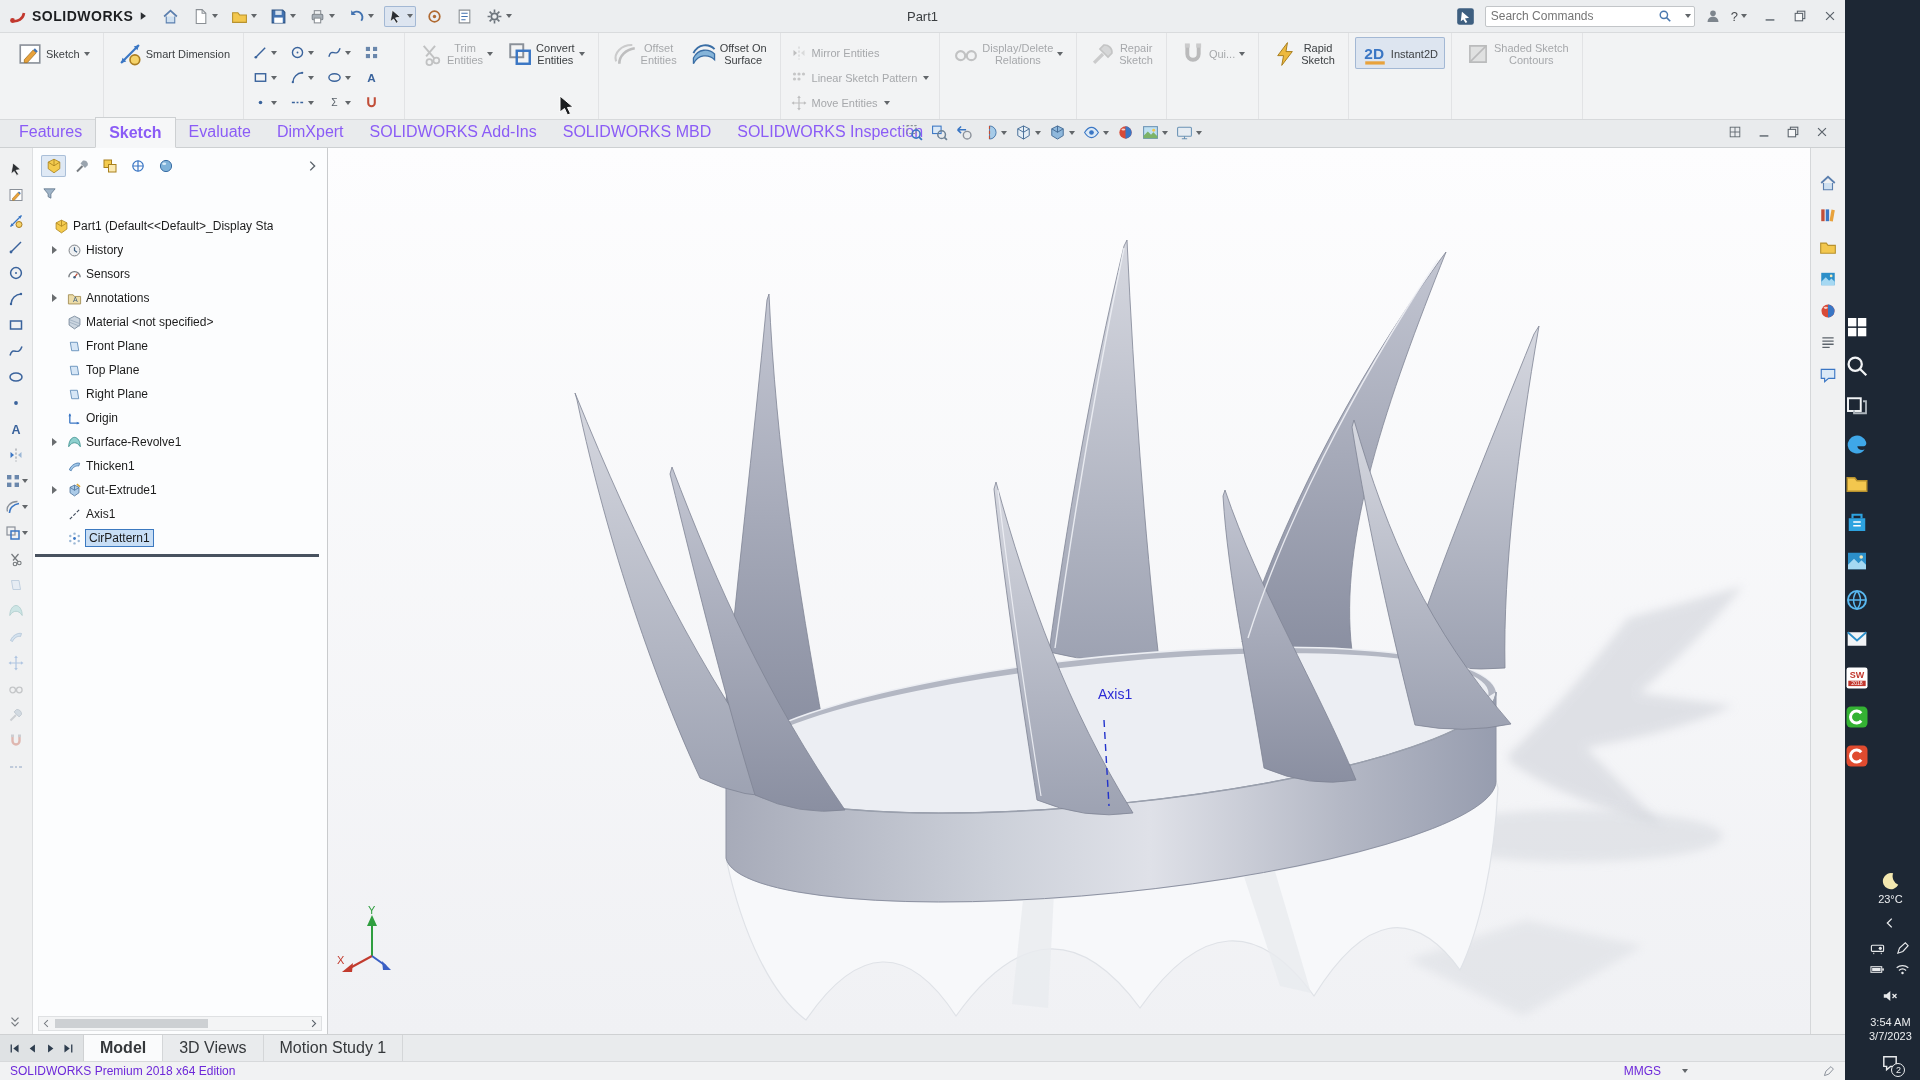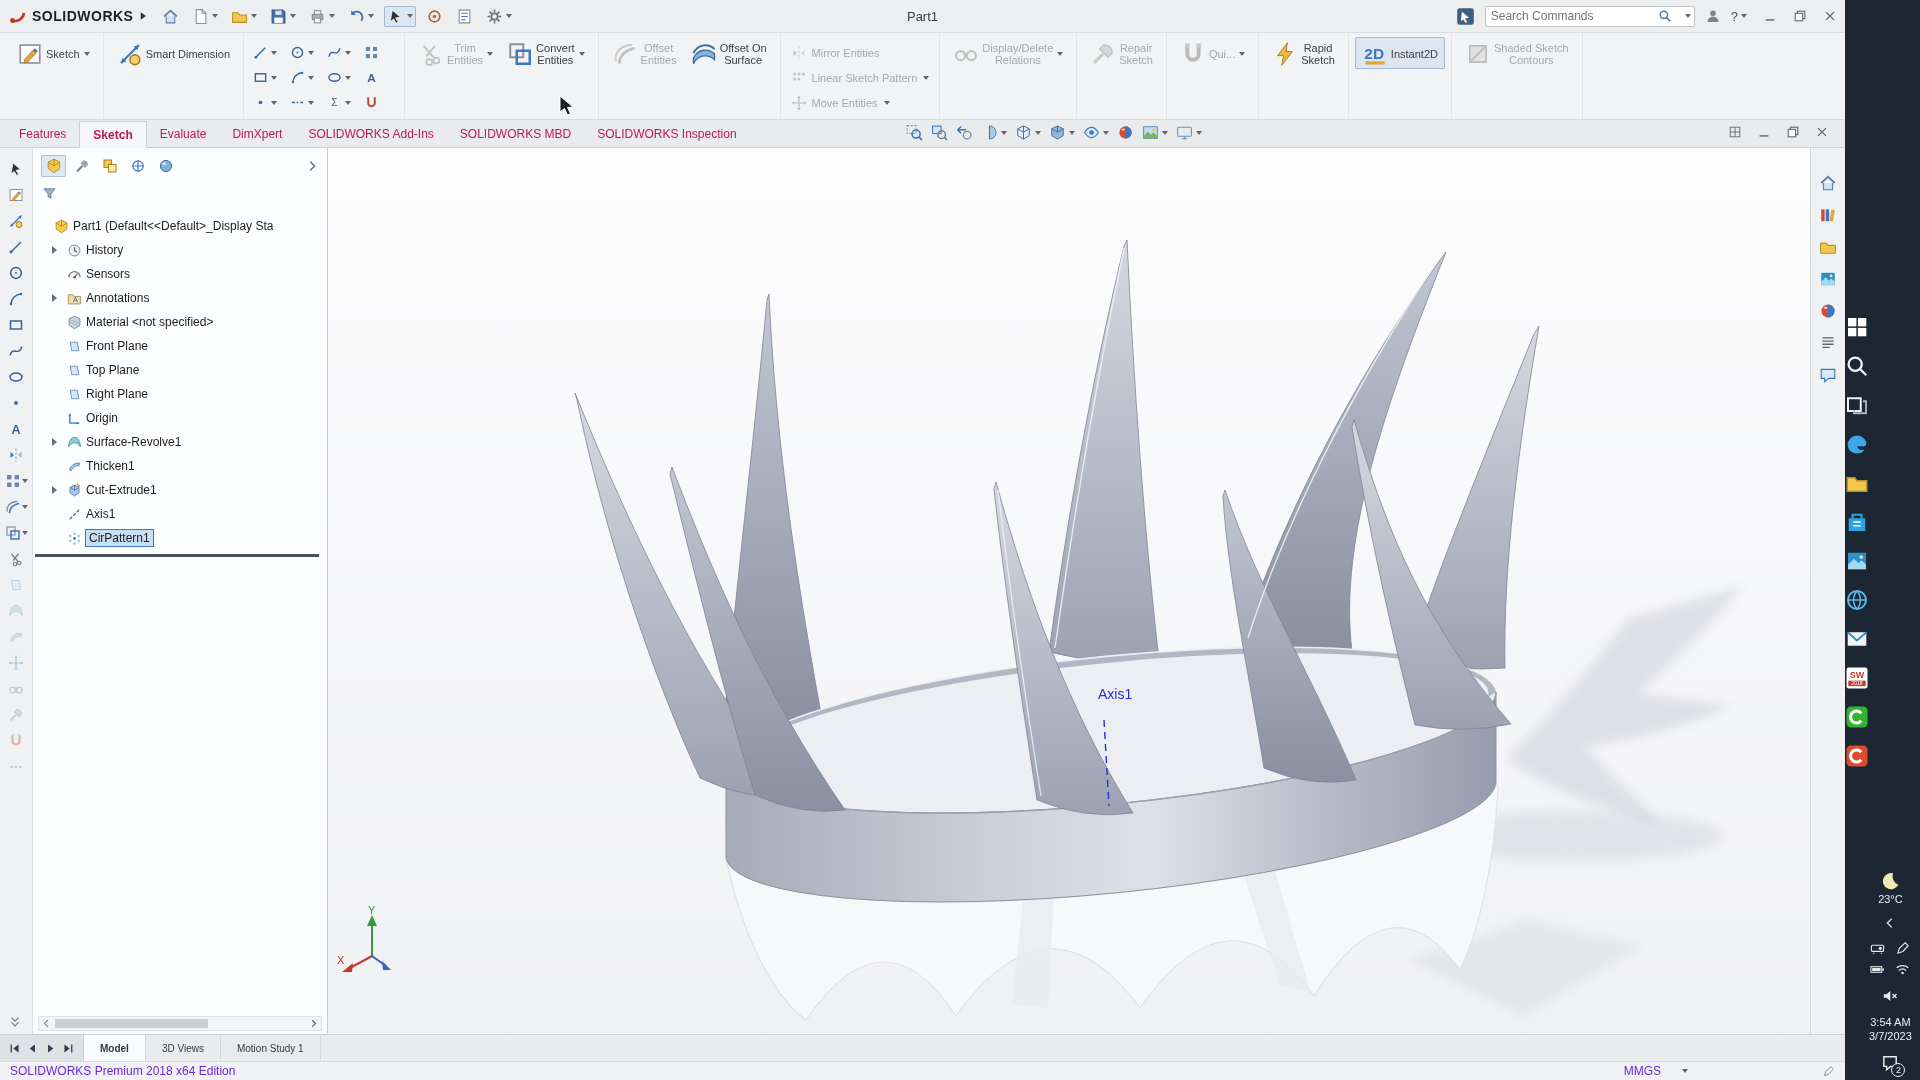--- a/index.html
+++ b/index.html
@@ -30,21 +30,21 @@
   .bigbtn.disabled{color:#a6a8ab}
   .bigbtn.disabled .ic,.stackbtn.disabled .ic{filter:grayscale(1) opacity(.4)}
   .stackbtn.disabled{color:#a6a8ab}
   .bigbtn.active{background:#dde5f0;box-shadow:inset 0 0 0 1px #a3b8d4}
   .toolgrid{display:grid;grid-template-columns:repeat(4,37px);grid-auto-rows:25px;padding-top:3px}
   .gcell{display:flex;align-items:center;gap:2px;padding-left:3px}
   .stack{display:flex;flex-direction:column;gap:3px;padding-top:5px}
   .stackbtn{display:flex;align-items:center;gap:5px;font-size:11px;height:22px;padding:0 4px;white-space:nowrap}
   
   .tabrow{height:28px;background:#e9ebed;border-bottom:1px solid #cdd0d2;display:flex;align-items:flex-end;padding-left:6px;position:relative}
-  .ctab{padding:6px 13px 5px;font-size:12px;color:#be185d}
+  .ctab{padding:6px 13px 5px;font-size:16px;color:#8b5cf6}
   .ctab.active{background:#f6f7f8;border:1px solid #cdd0d2;border-bottom:1px solid #f6f7f8;margin-bottom:-1px;font-weight:bold}
   .headsup{position:absolute;left:906px;top:4px;display:flex;align-items:center;gap:8px}
   .hbtn{display:flex;align-items:center;gap:2px}
   .doc-controls{position:absolute;right:16px;top:5px;display:flex;gap:15px;align-items:center}
   
   .main{flex:1;display:flex;min-height:0}
   .leftstrip{width:33px;background:#f0f1f2;border-right:1px solid #dddfe1;display:flex;flex-direction:column;align-items:center;padding-top:12px;gap:8px;position:relative}
   .lsbtn{display:flex;align-items:center;height:18px}
   .lsbtn.dis{opacity:.35}
   .ls-collapse{position:absolute;bottom:5px;left:8px}
@@ -68,21 +68,21 @@
   
   .viewport{flex:1;position:relative;background:linear-gradient(180deg,#fdfdfe,#f0f1f4);overflow:hidden}
   .axis-label{position:absolute;left:770px;top:538px;color:#2b2bd6;font-size:14px}
   .triad{position:absolute;left:8px;top:758px}
   
   .taskpane{width:35px;background:#f0f1f2;border-left:1px solid #d5d7d9;display:flex;flex-direction:column;align-items:center;padding-top:26px;gap:14px}
   .tpbtn{display:flex}
   
   .modeltabs{height:27px;background:#e9ebed;border-top:1px solid #cfd1d3;display:flex;align-items:stretch}
   .mnav{display:flex;align-items:center;gap:5px;padding:0 8px;background:#dfe2e4;border-right:1px solid #cfd1d3}
-  .mtab{display:flex;align-items:center;padding:0 16px;font-size:10px;color:#35383b;border-right:1px solid #d4d6d8}
+  .mtab{display:flex;align-items:center;padding:0 16px;font-size:16px;color:#35383b;border-right:1px solid #d4d6d8}
   .mtab.active{background:#fafbfc;font-weight:bold}
   .statusbar{height:19px;background:#f1f2f3;border-top:1px solid #d7d9db;display:flex;align-items:center;font-size:12px;color:#6d28d9;padding:0 10px;gap:6px}
   .sb-spring{flex:1}
   .units{display:flex;align-items:center;gap:20px;margin-right:128px}
   
   #taskbar{width:75px;height:1080px;background:#1d2734;display:flex;flex-direction:row;align-items:center;padding:10px 0 8px;color:#eceef0}
   .tb-apps{display:flex;flex-direction:column;gap:15px;align-items:center}
   .tbbtn{display:flex;align-items:center;justify-content:center}
   .tb-bottom{margin-top:auto;display:flex;flex-direction:column;align-items:center;gap:11px;font-size:11px}
   .tb-weather{display:flex;flex-direction:column;align-items:center;gap:2px}

